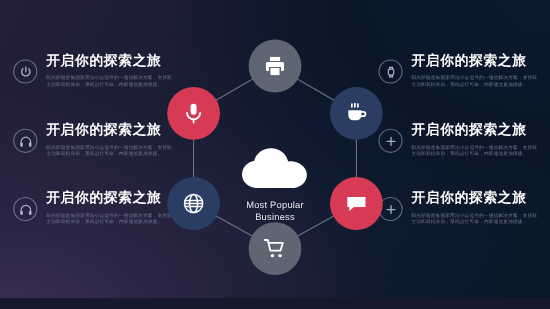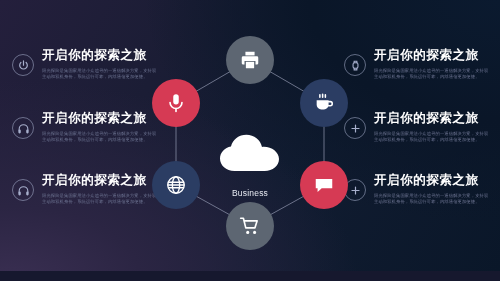--- a/index.html
+++ b/index.html
@@ -221,18 +221,19 @@
         <rect x="9" y="2.5" width="6" height="11" rx="3" fill="#ffffff" stroke="none"></rect>
         <path d="M5.5 11.5a6.5 6.5 0 0 0 13 0"></path>
         <path d="M12 18v3.2"></path>
       </svg>
     </div>
 
     <div id="center">
       <svg class="cloud" width="62" height="38" viewBox="0 0 62 38" fill="#ffffff">
         <path d="M15.5 37C7 37 1 31.4 1 24.6c0-6.1 4.7-11.2 11-12.2C13.6 5.4 20 .7 27.4.7c7.7 0 14.2 5.2 15.6 12.2.6-.1 1.2-.2 1.9-.2 8 0 15.1 5.5 15.1 12.3S53.7 37 45.7 37H15.5z"></path>
       </svg>
-      <div class="ctext" style="margin-top:12px">Business</div>
+      <div class="ctext">Most Popular</div>
+      <div class="ctext" style="margin-top:0">Business</div>
     </div>
 
   </div>
 
 </div>
 
 </body></html>

